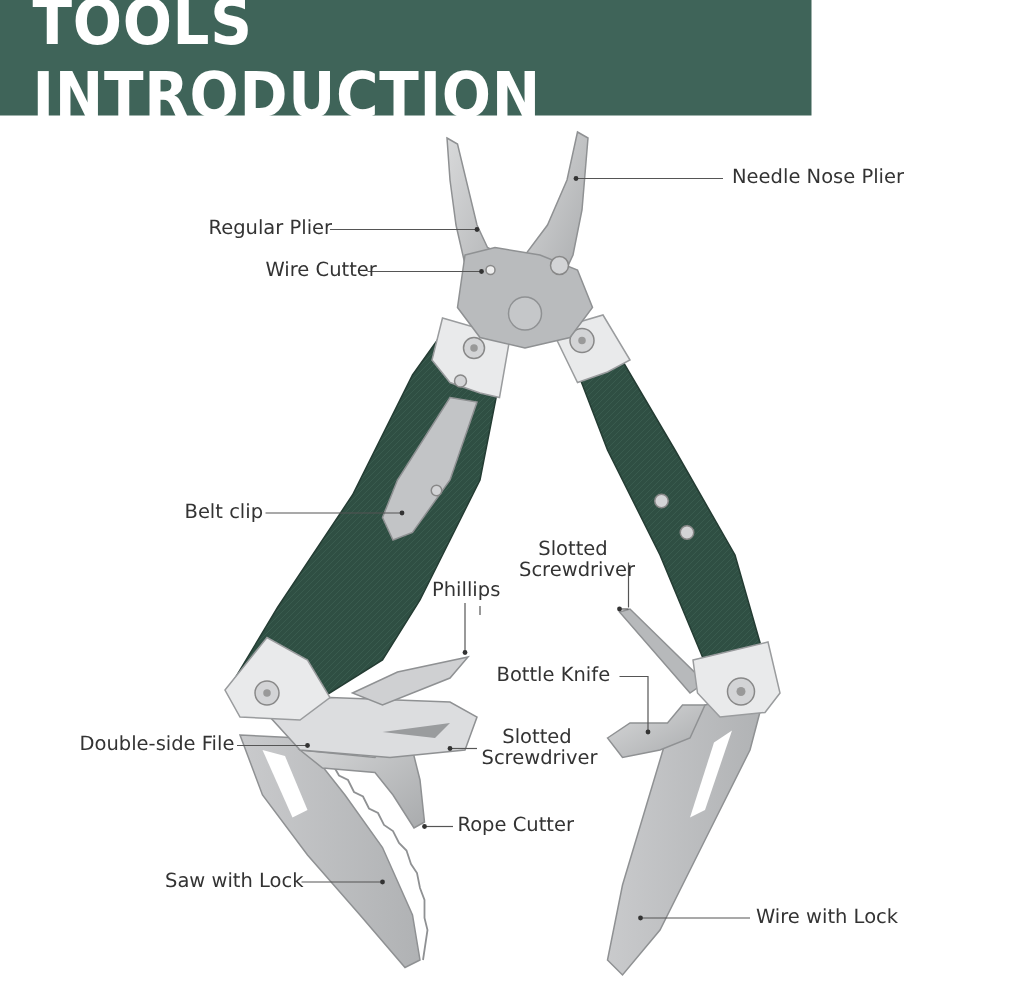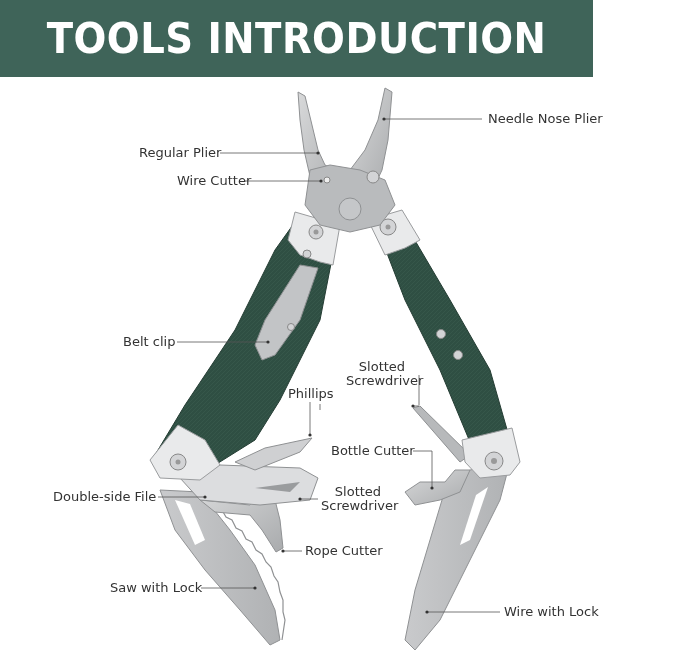--- a/index.html
+++ b/index.html
@@ -1,17 +1,17 @@
 <!DOCTYPE html>
 <html><head>
 <meta charset="utf-8">
 <style>
   html, body { margin:0; padding:0; background:#ffffff; }
   body { width:679px; height:658px; position:relative; overflow:hidden; font-family:"DejaVu Sans", sans-serif; }
-  .header { position:absolute; left:0; top:0; width:593px; height:77px; background:#3f6459; display:flex; align-items:center; justify-content:center; }
+  .header { position:absolute; left:0; top:0; width:541px; height:77px; background:#3f6459; display:flex; align-items:center; justify-content:center; }
   .header-title { color:#ffffff; font-family:"DejaVu Sans", sans-serif; font-weight:bold; font-size:42px; letter-spacing:0.5px; transform:scaleX(0.92); }
   .stage { position:absolute; left:0; top:77px; width:679px; height:581px; }
   svg.tool { position:absolute; left:0; top:0; }
   .label { position:absolute; font-size:13px; color:#333; white-space:nowrap; line-height:14px; font-family:"DejaVu Sans", sans-serif; }
   .label.center { text-align:center; }
 </style>
 </head>
 <body>
 
 <div class="header">
@@ -131,21 +131,21 @@
 
   <div class="label" style="left:488px; top:35px;">Needle Nose Plier</div>
   <div class="label" style="left:139px; top:69px;">Regular Plier</div>
   <div class="label" style="left:177px; top:97px;">Wire Cutter</div>
   <div class="label" style="left:123px; top:258px;text-align:center;">Belt clip</div>
   <div class="label center" style="left:346px; top:283px; width:72px;">
     <div>Slotted</div>
     <div>Screwdriver</div>
   </div>
   <div class="label" style="left:288px; top:310px;">Phillips</div>
-  <div class="label" style="left:331px; top:367px;">Bottle Cutter</div>
+  <div class="label" style="left:331px; top:367px;">Bottle Knife</div>
   <div class="label" style="left:53px; top:413px;">Double-side File</div>
   <div class="label center" style="left:321px; top:408px; width:74px;">
     <div>Slotted</div>
     <div>Screwdriver</div>
   </div>
   <div class="label" style="left:305px; top:467px;">Rope Cutter</div>
   <div class="label" style="left:110px; top:504px;">Saw with Lock</div>
   <div class="label" style="left:504px; top:528px;">Wire with Lock</div>
 </div>
 

